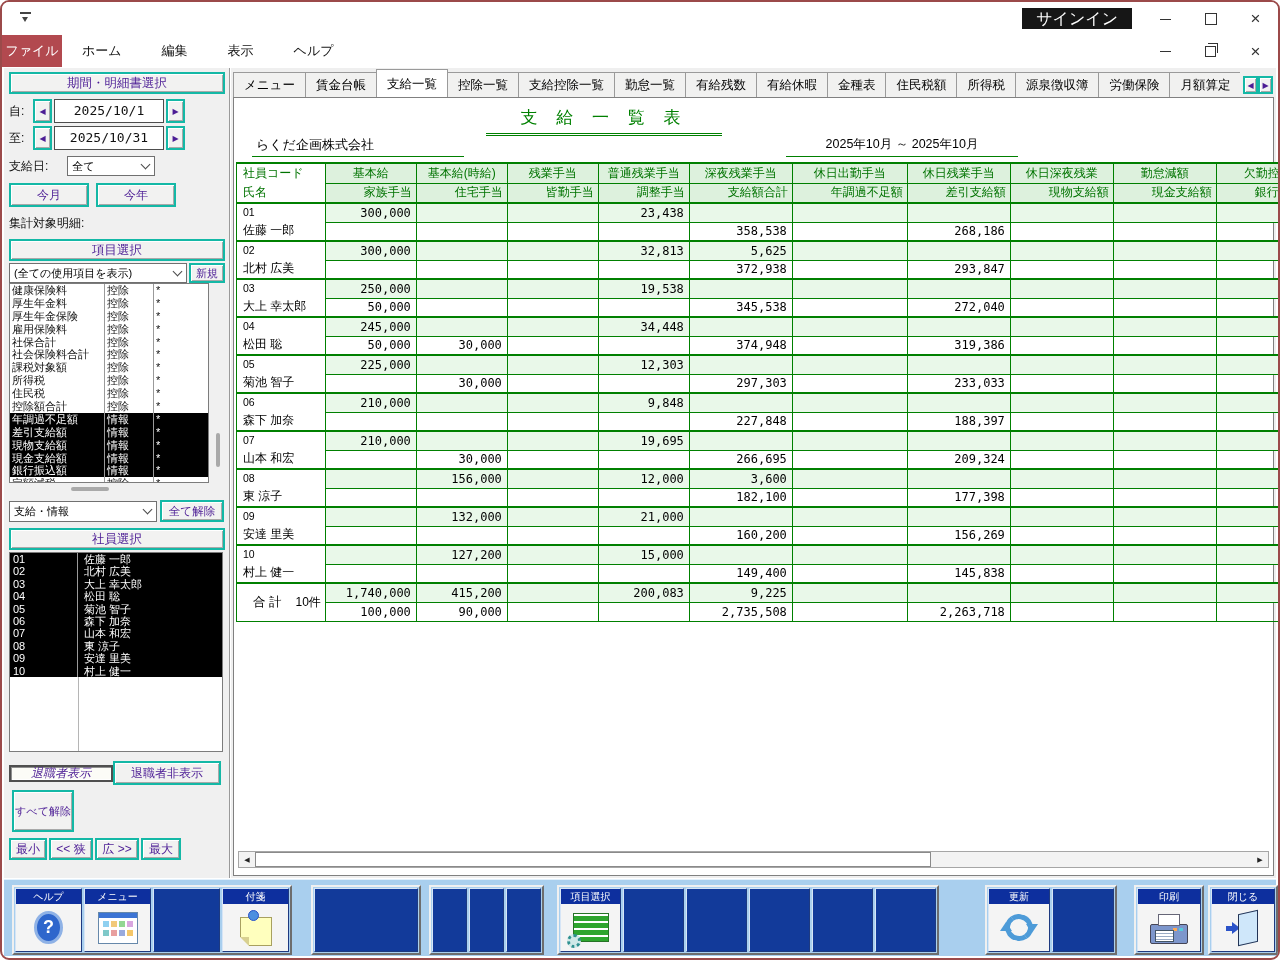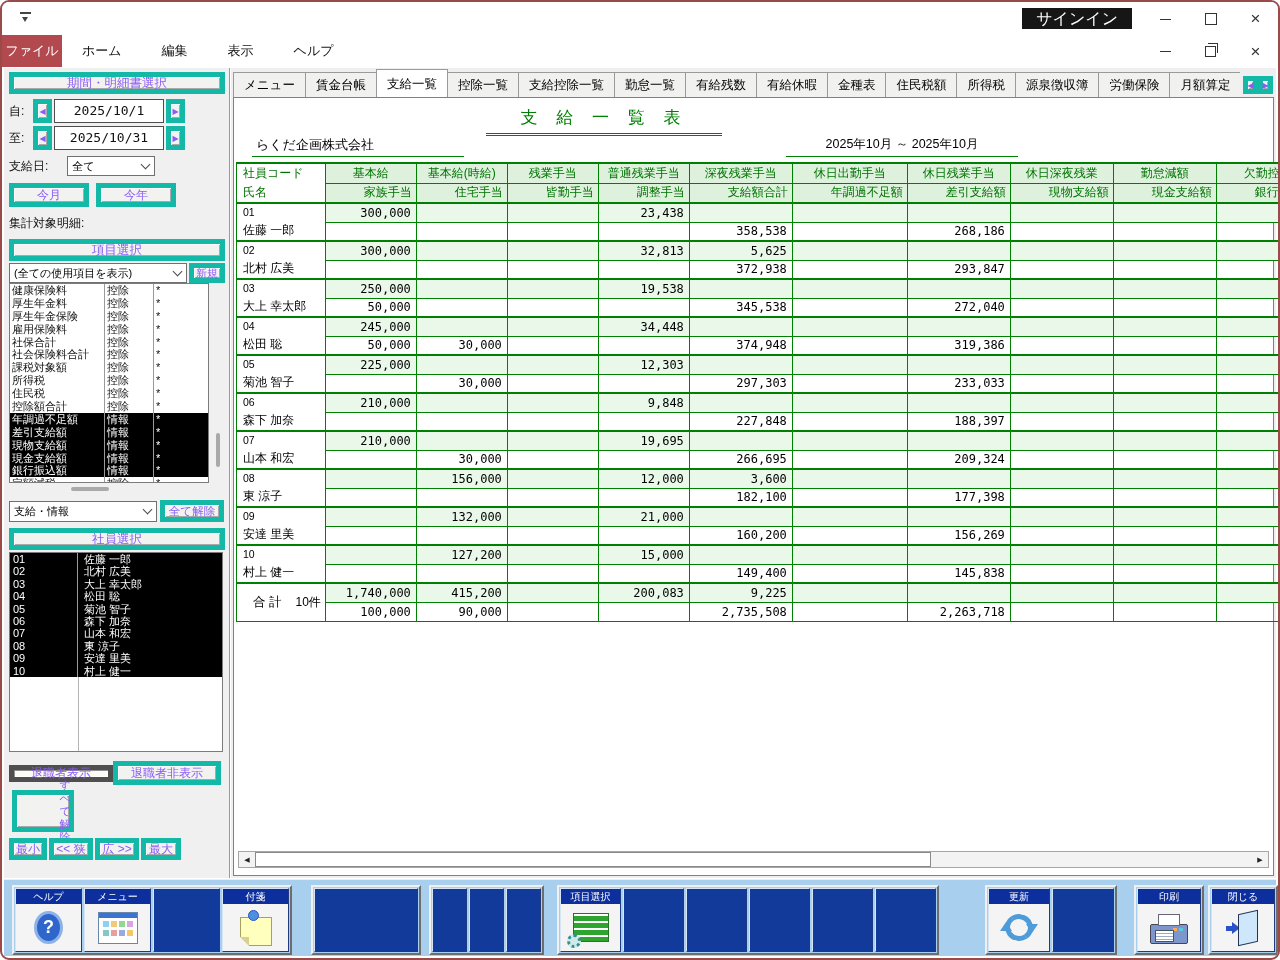--- a/index.html
+++ b/index.html
@@ -23,22 +23,22 @@
 
   
   .menubar{position:absolute;top:33px;left:0;right:0;height:32px;background:#fff;display:flex;align-items:stretch;}
   .m-file{width:60px;background:#b2494f;color:#fff;display:flex;align-items:center;justify-content:center;font-size:13px;}
   .m-item{padding:0 20px;display:flex;align-items:center;font-size:13px;color:#111;}
   .mdictl{position:absolute;right:0;top:33px;height:32px;display:flex;}
   .mdictl .wb{width:45px;height:32px;display:flex;align-items:center;justify-content:center;}
 
   
   .sidebar{position:absolute;top:66px;left:2px;width:226px;bottom:80px;background:#f0f0f0;border-right:1px solid #9a9a9a;box-sizing:border-box;padding:4px 3px 0 5px;overflow:hidden;}
-  .btn3d{background:#f2f2f1;border:5px solid #14b8a6;box-shadow:inset 1px 1px 0 #ffffff,inset -1px -1px 0 #a9a9a9;
-         display:flex;align-items:center;justify-content:center;font-size:12px;box-sizing:border-box;color:#8b5cf6;}
+  .btn3d{background:#f2f2f1;border:2px solid #14b8a6;box-shadow:inset 1px 1px 0 #ffffff,inset -1px -1px 0 #a9a9a9;
+         display:flex;align-items:center;justify-content:center;font-size:12px;box-sizing:border-box;color:#4c1d95;}
   .btn3d.pressed{background:#fcfcf7;box-shadow:inset 1px 1px 0 #8f8f8f,inset -1px -1px 0 #fff;border-color:#4f4f4f;}
   .sec-h{height:22px;font-size:12.5px;margin-bottom:2px;}
   .srow{display:flex;align-items:center;}
   .slabel{font-size:12px;}
   .spin{width:19px;height:24px;font-size:8px;}
   .dateinput{flex:1;height:24px;background:#fff;border:1px solid #4d4d4d;text-align:center;font-size:13px;line-height:22px;margin:0 2px;font-family:"DejaVu Sans Mono",monospace;box-sizing:border-box;}
   .combo{background:#fff;border:1px solid #707070;display:flex;align-items:center;font-size:11px;padding-left:4px;box-sizing:border-box;color:#000;}
   .combo .arrbox{margin-left:auto;width:17px;align-self:stretch;display:flex;align-items:center;justify-content:center;}
   .chev{width:6px;height:6px;border-right:1.6px solid #4a4a4a;border-bottom:1.6px solid #4a4a4a;transform:rotate(45deg);margin-top:-3px;}
   .combo.disabled{background:#ececec;border-color:#b0b0b0;color:#9a9a9a;justify-content:center;padding-left:0;}
@@ -49,21 +49,21 @@
   .item-row span{overflow:hidden;white-space:nowrap;padding-left:2px;}
   .item-row .c1,.item-row .c2{border-right:1px solid #9a9a9a;}
   .sel{background:#000;color:#fff;}
   .vthumb{position:absolute;left:207px;width:4px;background:#a9a9a9;border-radius:2px;}
   .hthumb{width:38px;height:4px;background:#a9a9a9;border-radius:2px;margin:4px 0 0 62px;}
   .emp-list{width:214px;height:200px;}
   .emp-row{display:grid;grid-template-columns:68px 1fr;height:12.4px;line-height:12.4px;font-size:11px;}
   .emp-row .ecode{padding-left:3px;border-right:1px solid #9a9a9a;}
   .emp-row .enm{padding-left:6px;}
   .emp-divider{position:absolute;left:68px;width:1px;background:#b5b5b5;}
-  .clear2{width:62px;height:42px;font-size:11px;line-height:13px;text-align:center;flex-direction:column;padding-left:44px;}
+  .clear2{width:62px;height:42px;font-size:11px;line-height:13px;text-align:center;flex-direction:column;}
 
   
   .main{position:absolute;left:229px;top:66px;right:2px;bottom:80px;background:#efefef;}
   .tabbar{position:relative;height:29px;}
   .tab-strip{display:flex;overflow:hidden;position:absolute;left:2px;right:36px;top:0;bottom:0;}
   .tab{flex:0 0 auto;padding:4px 10px 2px;font-size:12.5px;background:#f1f1f0;border:1px solid #9a9a9a;border-bottom:none;margin-right:-1px;margin-top:4px;white-space:nowrap;color:#000;}
   .tab.active{background:#fff;margin-top:1px;padding-top:6px;position:relative;z-index:2;}
   .tab-arrows{position:absolute;right:3px;top:8px;display:flex;}
   .tab-arrows .ta{width:15px;height:18px;font-size:8px;}
 
@@ -347,21 +347,21 @@
           <span class="enm">安達 里美</span>
         </div>
         <div class="emp-row sel">
           <span class="ecode">10</span>
           <span class="enm">村上 健一</span>
         </div>
         <span class="emp-divider" style="top: 124px; bottom: 0px;"></span>
       </div>
 
     <div class="srow" style="margin-top:9px;height:24px;">
-      <span class="btn3d pressed" style="width:104px;height:17px;">退職者表示</span>
+      <span class="btn3d pressed" style="width:104px;height:17px;font-style:italic;">退職者表示</span>
       <span class="btn3d" style="width:108px;height:24px;">退職者非表示</span>
     </div>
 
     <div class="srow" style="margin-top:5px;align-items:flex-start;">
       <span class="btn3d clear2" style="margin-left:3px;">すべて解除</span>
     </div>
 
     <div class="srow" style="margin-top:6px;height:22px;">
       <span class="btn3d" style="width:38px;height:22px;">最小</span>
       <span class="btn3d" style="width:44px;height:22px;margin-left:2px;">&lt;&lt; 狭</span>

